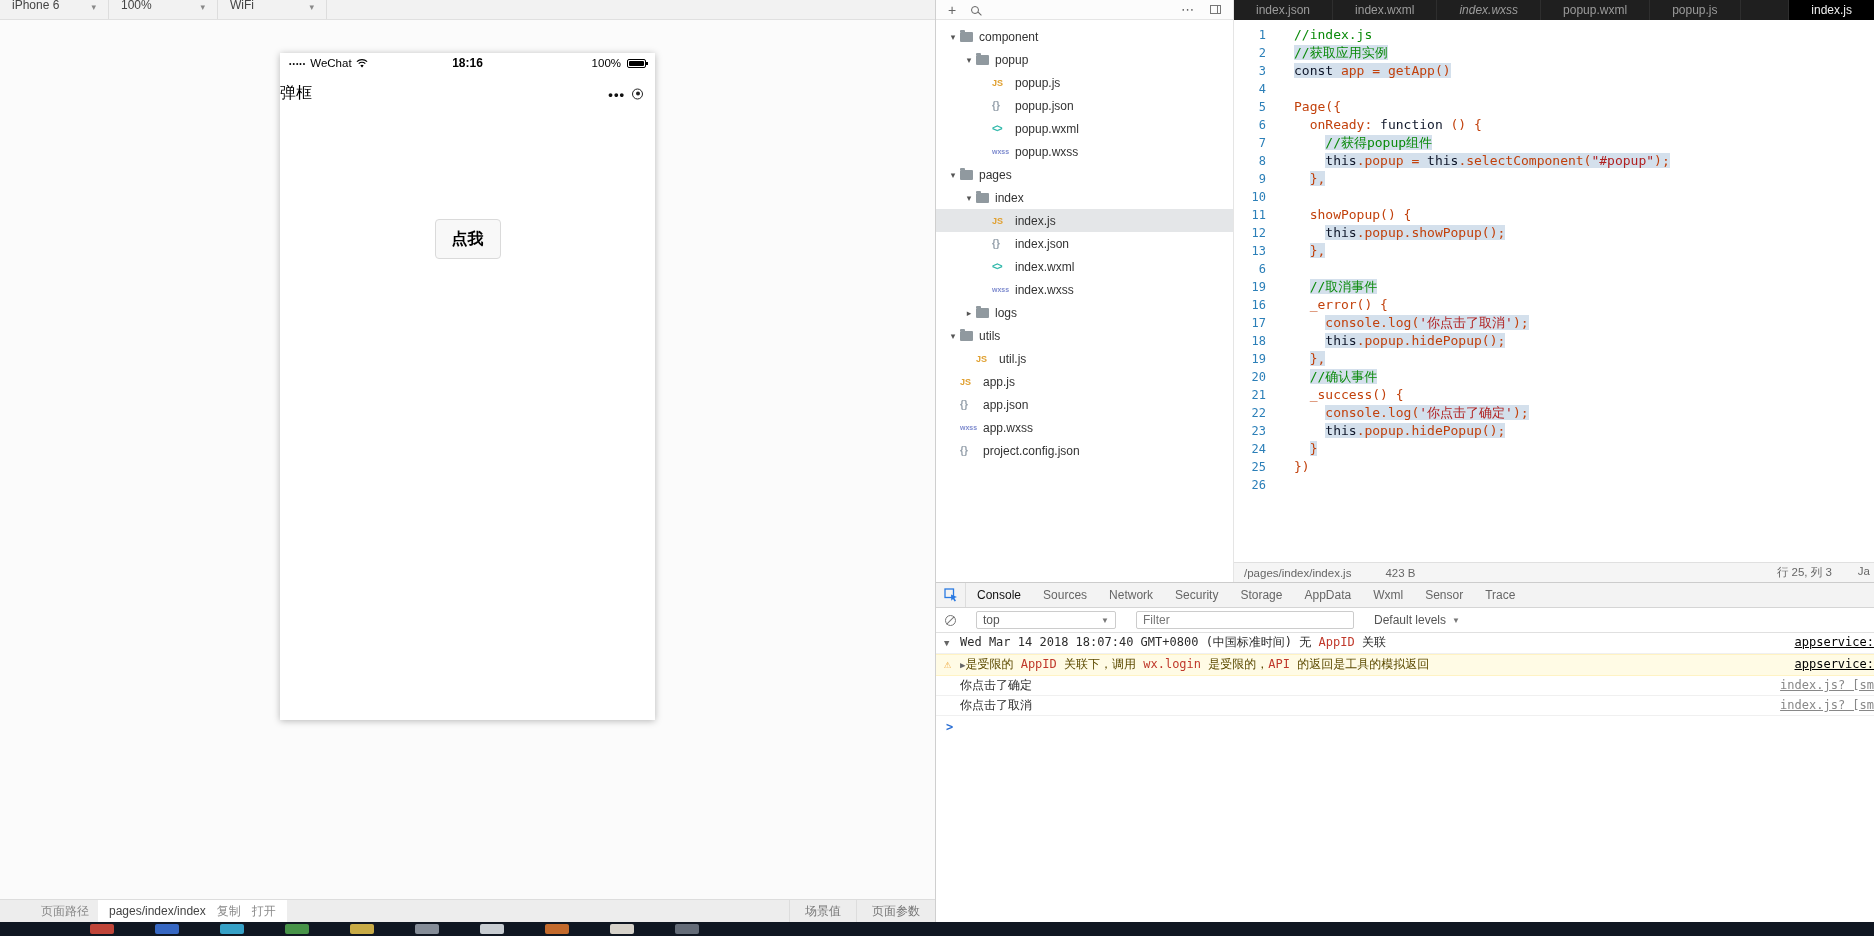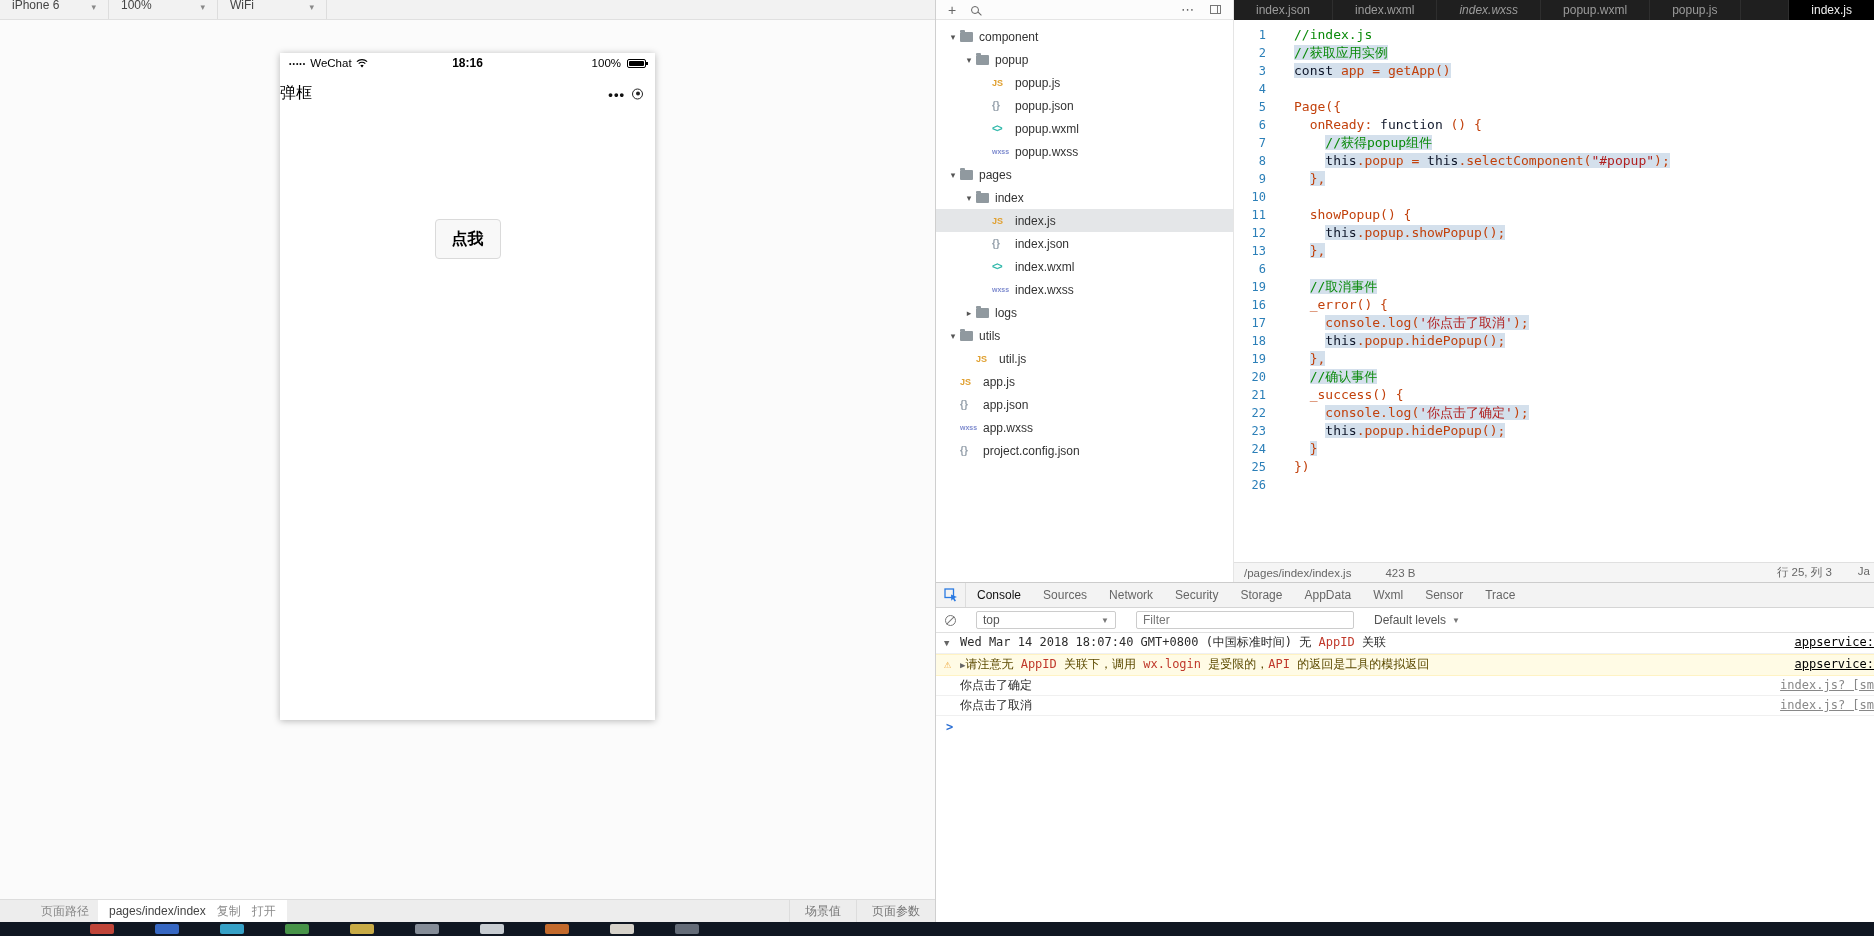--- a/index.html
+++ b/index.html
@@ -450,21 +450,21 @@
           <span class="sel-arrow">▼</span>
         </span>
       </div>
       <div class="dt-console">
         <div id="console-rows">
             <div class="crow log">
               <span class="cleft"><span class="cslot disc">▼</span><span class="mseg-t">Wed Mar 14 2018 18:07:40 GMT+0800 (中国标准时间) 无 </span><span class="mseg-code">AppID</span><span class="mseg-t"> 关联</span></span>
               <a class="csrc orange">appservice:</a>
             </div>
             <div class="crow warn">
-              <span class="cleft"><span class="cslot warn-ic">⚠</span><span class="disc">▶</span><span class="mseg-t">请注意无 </span><span class="mseg-code">AppID</span><span class="mseg-t"> 关联下，调用 </span><span class="mseg-code">wx.login</span><span class="mseg-t"> 是受限的，</span><span class="mseg-code">API</span><span class="mseg-t"> 的返回是工具的模拟返回</span></span>
+              <span class="cleft"><span class="cslot warn-ic">⚠</span><span class="disc">▶</span><span class="mseg-t">是受限的 </span><span class="mseg-code">AppID</span><span class="mseg-t"> 关联下，调用 </span><span class="mseg-code">wx.login</span><span class="mseg-t"> 是受限的，</span><span class="mseg-code">API</span><span class="mseg-t"> 的返回是工具的模拟返回</span></span>
               <a class="csrc orange">appservice:</a>
             </div>
             <div class="crow log">
               <span class="cleft"><span class="cslot"></span><span class="mseg-t">你点击了确定</span></span>
               <a class="csrc gray">index.js? [sm</a>
             </div>
             <div class="crow log">
               <span class="cleft"><span class="cslot"></span><span class="mseg-t">你点击了取消</span></span>
               <a class="csrc gray">index.js? [sm</a>
             </div>

